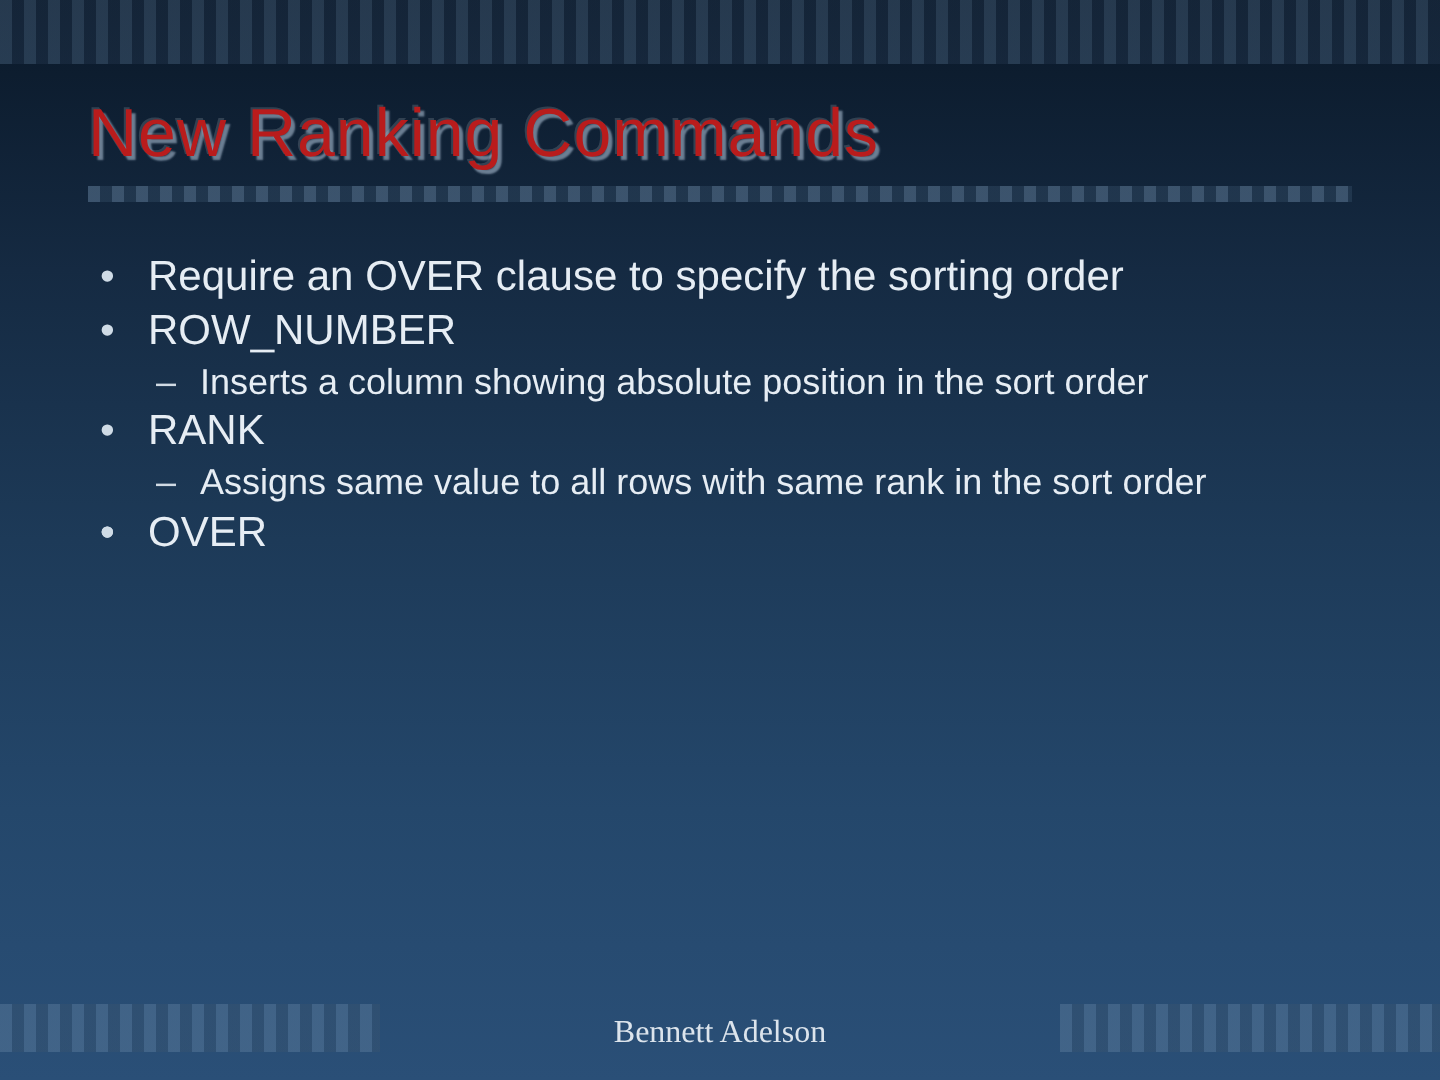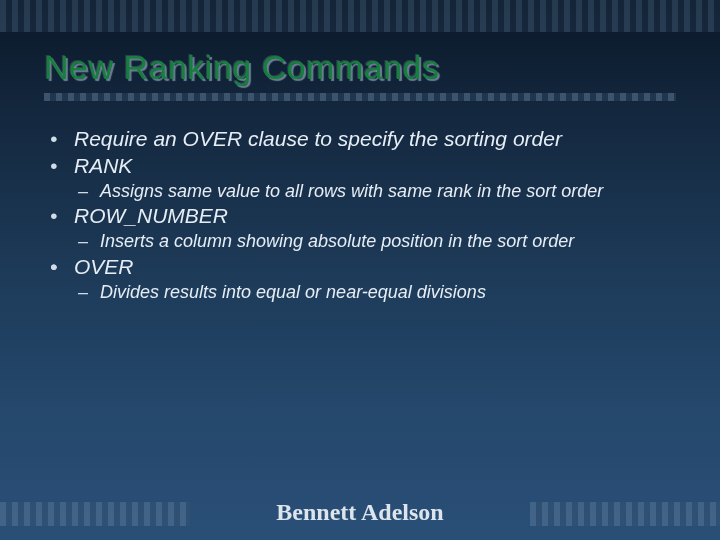--- a/index.html
+++ b/index.html
@@ -16,21 +16,21 @@
     background: repeating-linear-gradient(90deg,
       rgba(90,120,150,0.35) 0px, rgba(90,120,150,0.35) 6px,
       rgba(40,60,85,0.35) 6px, rgba(40,60,85,0.35) 12px);
   }
   .content {
     position: absolute;
     top: 48px; left: 44px; right: 44px;
   }
   .title {
     font-size: 34px;
-    color: #15803d;
+    color: #b91c1c;
     text-shadow: 2px 2px 1px rgba(170,190,210,0.6), -1px -1px 0 rgba(255,255,255,0.15);
     font-weight: 400;
     letter-spacing: 0.5px;
     margin-bottom: 6px;
   }
   .underline {
     height: 8px;
     background: repeating-linear-gradient(90deg,
       rgba(110,140,170,0.45) 0px, rgba(110,140,170,0.45) 6px,
       rgba(50,75,100,0.45) 6px, rgba(50,75,100,0.45) 12px);
@@ -39,21 +39,20 @@
   ul.bullets {
     list-style: none;
     color: #e6edf4;
     font-size: 21px;
     line-height: 1.18;
   }
   ul.bullets > li {
     position: relative;
     padding-left: 30px;
     margin-bottom: 2px;
-    font-style: italic;
   }
   ul.bullets > li::before {
     content: "•";
     position: absolute;
     left: 6px;
     top: 0;
     color: #cfdbe6;
     font-size: 21px;
   }
   ul.sub {
@@ -72,23 +71,22 @@
     left: 4px;
     top: 0;
     color: #d0dae4;
   }
   .footer {
     position: absolute;
     bottom: 14px;
     left: 0; right: 0;
     text-align: center;
     font-family: "Times New Roman", Times, serif;
-    font-size: 24px;
+    font-size: 16px;
     color: #dce4ec;
-    font-weight: bold;
   }
   .footer-stripe {
     position: absolute;
     bottom: 14px;
     height: 24px;
     width: 190px;
     background: repeating-linear-gradient(90deg,
       rgba(110,140,170,0.35) 0px, rgba(110,140,170,0.35) 6px,
       rgba(60,85,110,0.35) 6px, rgba(60,85,110,0.35) 12px);
   }
@@ -102,37 +100,36 @@
 
 <div class="content">
   <h1 class="title">New Ranking Commands</h1>
   <div class="underline"></div>
 
   <ul class="bullets">
     <li>
       <span>Require an OVER clause to specify the sorting order</span>
     </li>
     <li>
+      <span>ROW_NUMBER</span>
+      <ul class="sub">
+        <li><span>Inserts a column showing absolute position in the sort order</span></li>
+      </ul>
+    </li>
+    <li>
       <span>RANK</span>
       <ul class="sub">
         <li><span>Assigns same value to all rows with same rank in the sort order</span></li>
-      </ul>
-    </li>
-    <li>
-      <span>ROW_NUMBER</span>
-      <ul class="sub">
-        <li><span>Inserts a column showing absolute position in the sort order</span></li>
       </ul>
     </li>
     <li>
     </li>
     <li>
       <span>OVER</span>
       <ul class="sub">
-        <li><span>Divides results into equal or near-equal divisions</span></li>
       </ul>
     </li>
   </ul>
 </div>
 
 <div class="footer-stripe left"></div>
 <div class="footer-stripe right"></div>
 <div class="footer">Bennett Adelson</div>
 
 </body></html>

